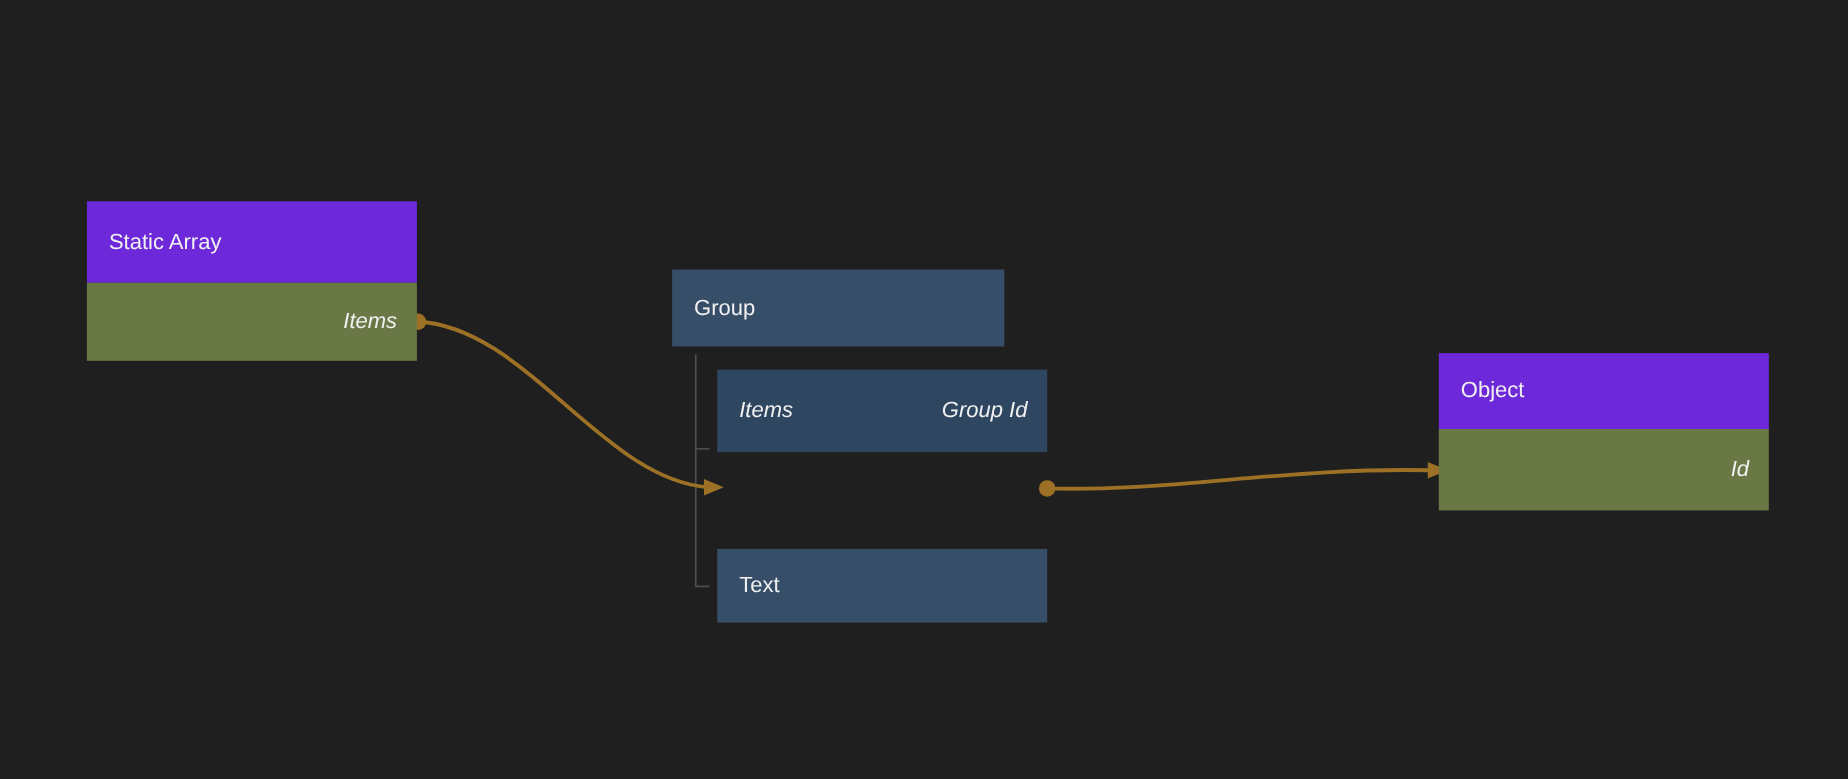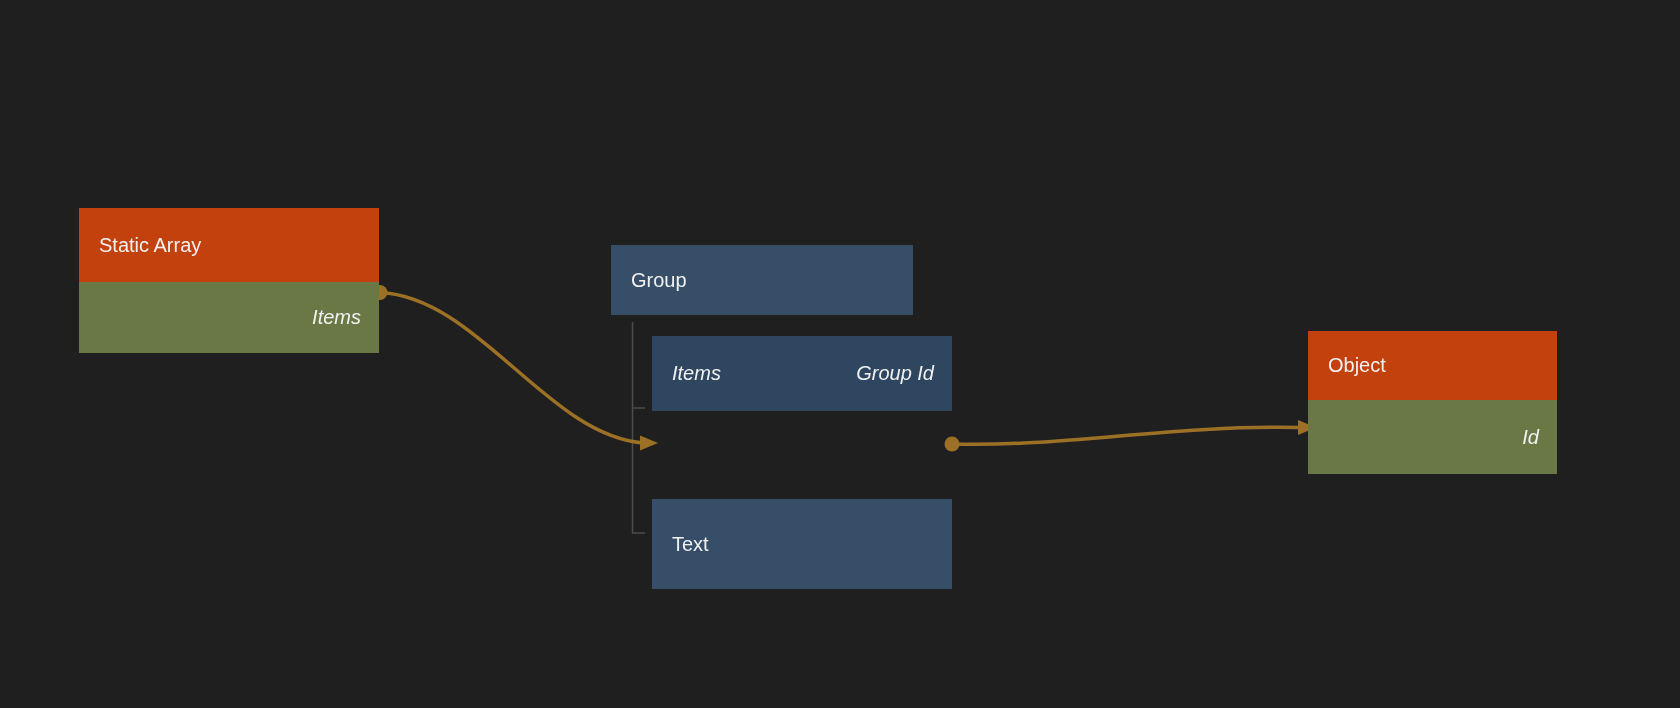--- a/index.html
+++ b/index.html
@@ -40,21 +40,21 @@
     box-sizing: border-box;
     height: 100%;
     font-style: italic;
   }
   .port-row.single-out {
     justify-content: flex-end;
   }
   .port-row.single-in {
     justify-content: flex-end;
   }
-  .green-h  { background: #c2410c; margin-top: 25px; }
+  .green-h  { background: #6d28d9; }
   .green-b  { background: #6a7845; }
   .blue-h   { background: #374e69; }
   .blue-b   { background: #2f4660; }
   .node-title, .port-label {
     white-space: nowrap;
   }
   svg.wires {
     position: absolute;
     inset: 0;
     width: 1680px;
@@ -103,26 +103,26 @@
   <div class="node" style="left:652px; top:336px; width:300px;">
     <div class="node-body blue-b" style="height:75px;">
       <div class="port-row">
         <span class="port-label">Items</span>
         <span class="port-label">Group Id</span>
       </div>
     </div>
   </div>
 
   <div class="node" style="left:652px; top:499px; width:300px;">
-    <div class="node-header blue-h" style="height:90px;">
+    <div class="node-header blue-h" style="height:67px;">
       <span class="node-title">Text</span>
     </div>
   </div>
 
-  <div class="node" style="left:1308px; top:306px; width:249px;">
+  <div class="node" style="left:1308px; top:321px; width:300px;">
     <div class="node-header green-h" style="height:69px;">
       <span class="node-title">Object</span>
     </div>
     <div class="node-body green-b" style="height:74px;">
       <div class="port-row single-in">
         <span class="port-label">Id</span>
       </div>
     </div>
   </div>
 

